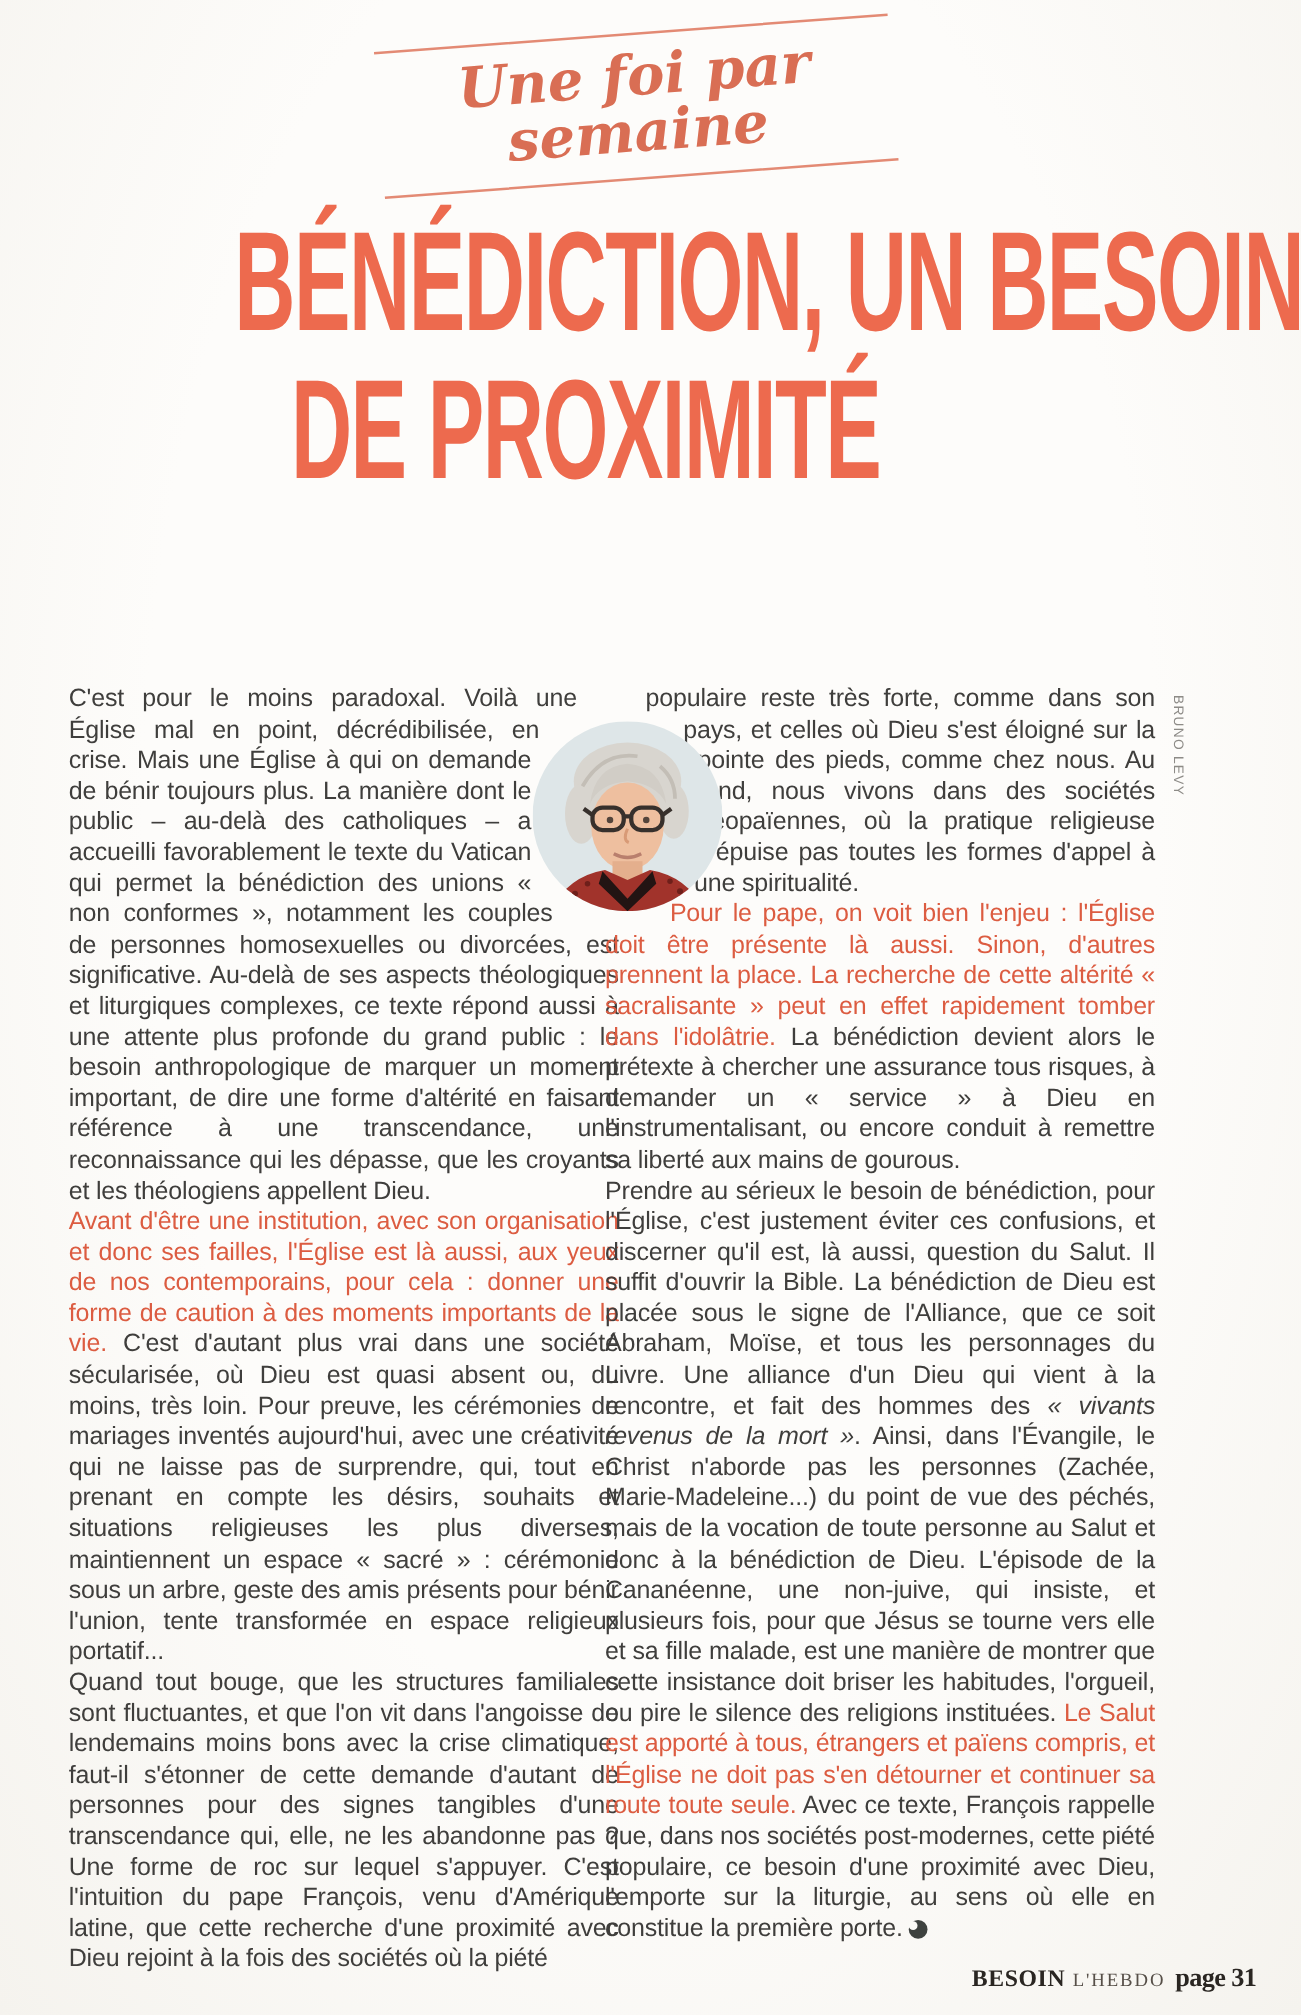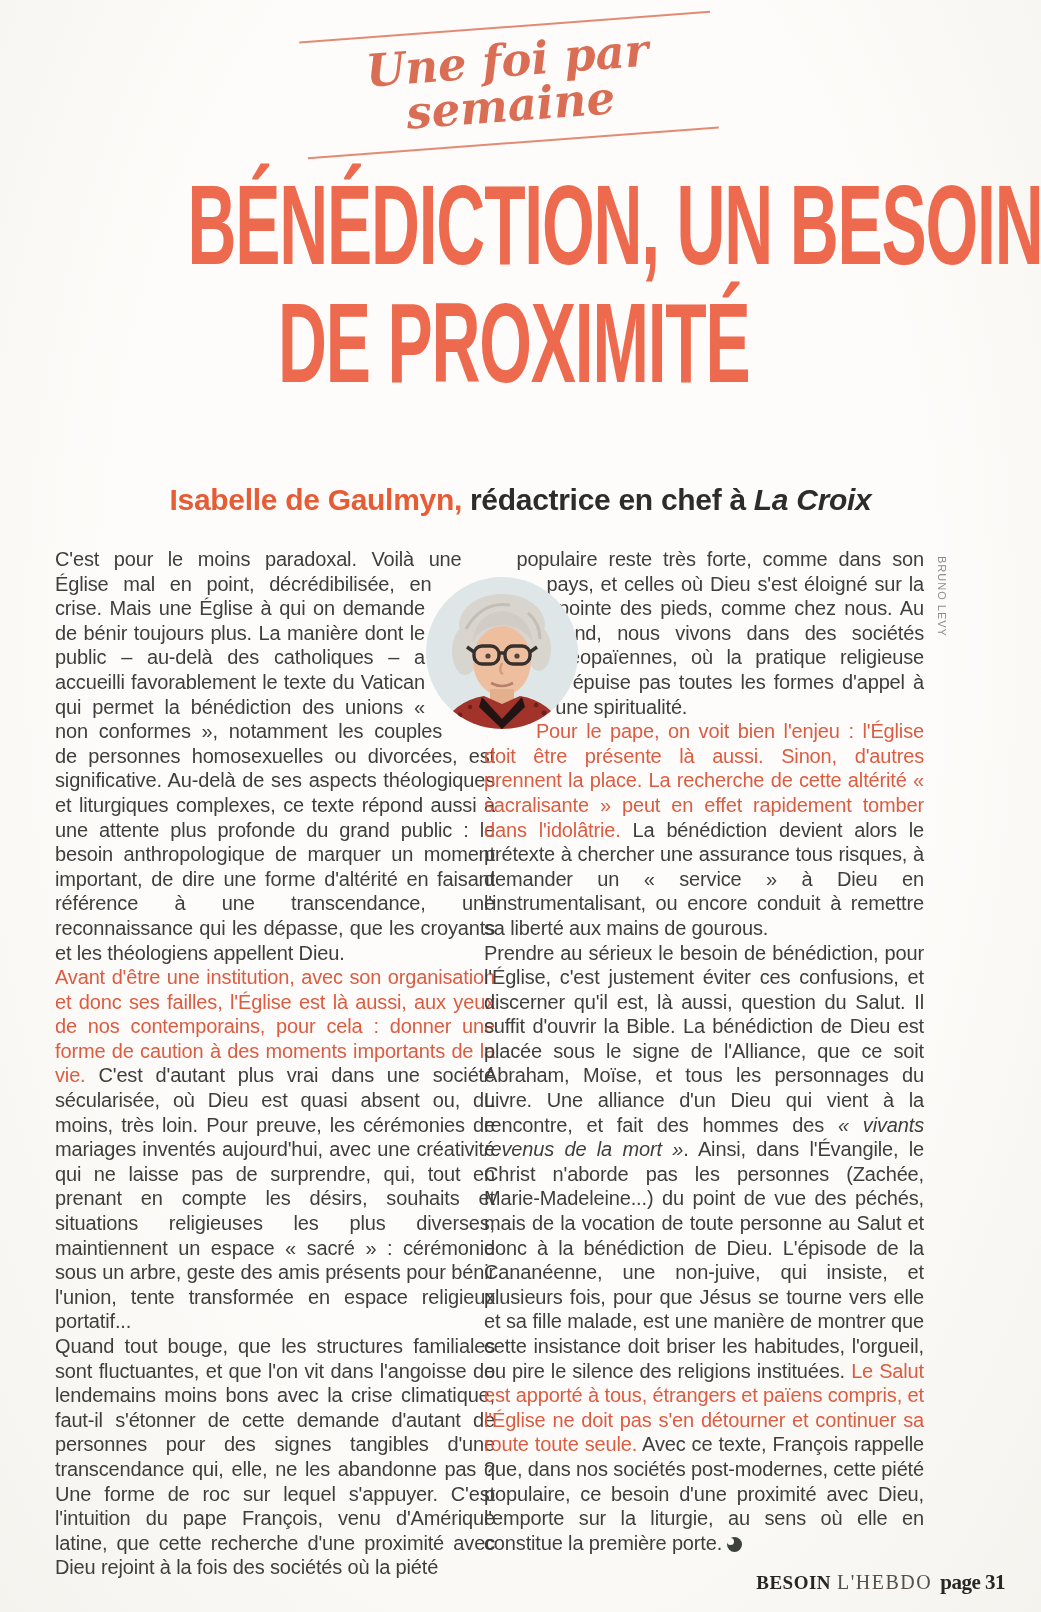--- a/index.html
+++ b/index.html
@@ -21,21 +21,21 @@
     padding:10px 0 14px 0;
   }
   .kicker-text{
     font-family:"DejaVu Serif",serif;
     font-style:italic;font-weight:700;
     font-size:45px;line-height:1;
     color:#d96e54;letter-spacing:0px;
   }
 
   
-  .headline{position:absolute;top:166px;left:0;width:937px;text-align:right;}
+  .headline{position:absolute;top:166px;left:0;width:937px;text-align:center;}
   .headline .hl-line{
     display:block;white-space:nowrap;
     font-weight:700;font-size:113px;line-height:118px;
     letter-spacing:-2px;color:#ed6a4e;
     transform:scaleX(.60);transform-origin:50% 50%;
   }
 
   
   .byline{
     position:absolute;top:483px;left:0;width:1041px;
@@ -92,42 +92,37 @@
     border-radius:50%;background:#fbfaf7;
   }
 
   
   .footer{
     position:absolute;top:1570px;right:36px;
     font-family:"Liberation Serif",serif;color:#2a2622;
     white-space:nowrap;
   }
   .footer .brand{font-weight:900;font-size:19px;letter-spacing:.5px;}
-  .footer .edition{font-size:20px;letter-spacing:1.5px;color:#564f48;margin-left:6px;text-align:center;}
+  .footer .edition{font-size:15px;letter-spacing:1.5px;color:#564f48;margin-left:6px;text-align:center;}
   .footer .pageno{font-weight:700;font-size:21px;margin-left:8px;letter-spacing:-.5px;}
 </style>
 </head>
 <body>
 
 <div class="page">
 
   <div class="kicker">
     <span class="kicker-text">Une foi par semaine</span>
   </div>
 
   <h1 class="headline" style="margin:0;">
     <span class="hl-line">BÉNÉDICTION, UN BESOIN</span>
     <span class="hl-line">DE PROXIMITÉ</span>
   </h1>
 
-  <div class="byline">
-    <span class="author">Isabelle de Gaulmyn,</span>
-    <span class="role"> rédactrice en chef à </span>
-    <span class="pub">La Croix</span>
-  </div>
 
   <div class="col col-left">
     <div class="wrap-spacer-left"></div>
   <p><span>C'est pour le moins paradoxal. Voilà une Église mal en point, décrédibilisée, en crise. Mais une Église à qui on demande de bénir toujours plus. La manière dont le public – au-delà des catholiques – a accueilli favorablement le texte du Vatican qui permet la bénédiction des unions « non conformes », notamment les couples de personnes homosexuelles ou divorcées, est significative. Au-delà de ses aspects théologiques et liturgiques complexes, ce texte répond aussi à une attente plus profonde du grand public : le besoin anthropologique de marquer un moment important, de dire une forme d'altérité en faisant référence à une transcendance, une reconnaissance qui les dépasse, que les croyants et les théologiens appellent Dieu.</span></p>
       <p><span class="accent">Avant d'être une institution, avec son organisation et donc ses failles, l'Église est là aussi, aux yeux de nos contemporains, pour cela : donner une forme de caution à des moments importants de la vie.</span><span> C'est d'autant plus vrai dans une société sécularisée, où Dieu est quasi absent ou, du moins, très loin. Pour preuve, les cérémonies de mariages inventés aujourd'hui, avec une créativité qui ne laisse pas de surprendre, qui, tout en prenant en compte les désirs, souhaits et situations religieuses les plus diverses, maintiennent un espace « sacré » : cérémonie sous un arbre, geste des amis présents pour bénir l'union, tente transformée en espace religieux portatif...</span></p>
       <p><span>Quand tout bouge, que les structures familiales sont fluctuantes, et que l'on vit dans l'angoisse de lendemains moins bons avec la crise climatique, faut-il s'étonner de cette demande d'autant de personnes pour des signes tangibles d'une transcendance qui, elle, ne les abandonne pas ? Une forme de roc sur lequel s'appuyer. C'est l'intuition du pape François, venu d'Amérique latine, que cette recherche d'une proximité avec Dieu rejoint à la fois des sociétés où la piété</span></p>
     </div>
 
   <div class="col col-right">
     <div class="wrap-spacer-right"></div>

